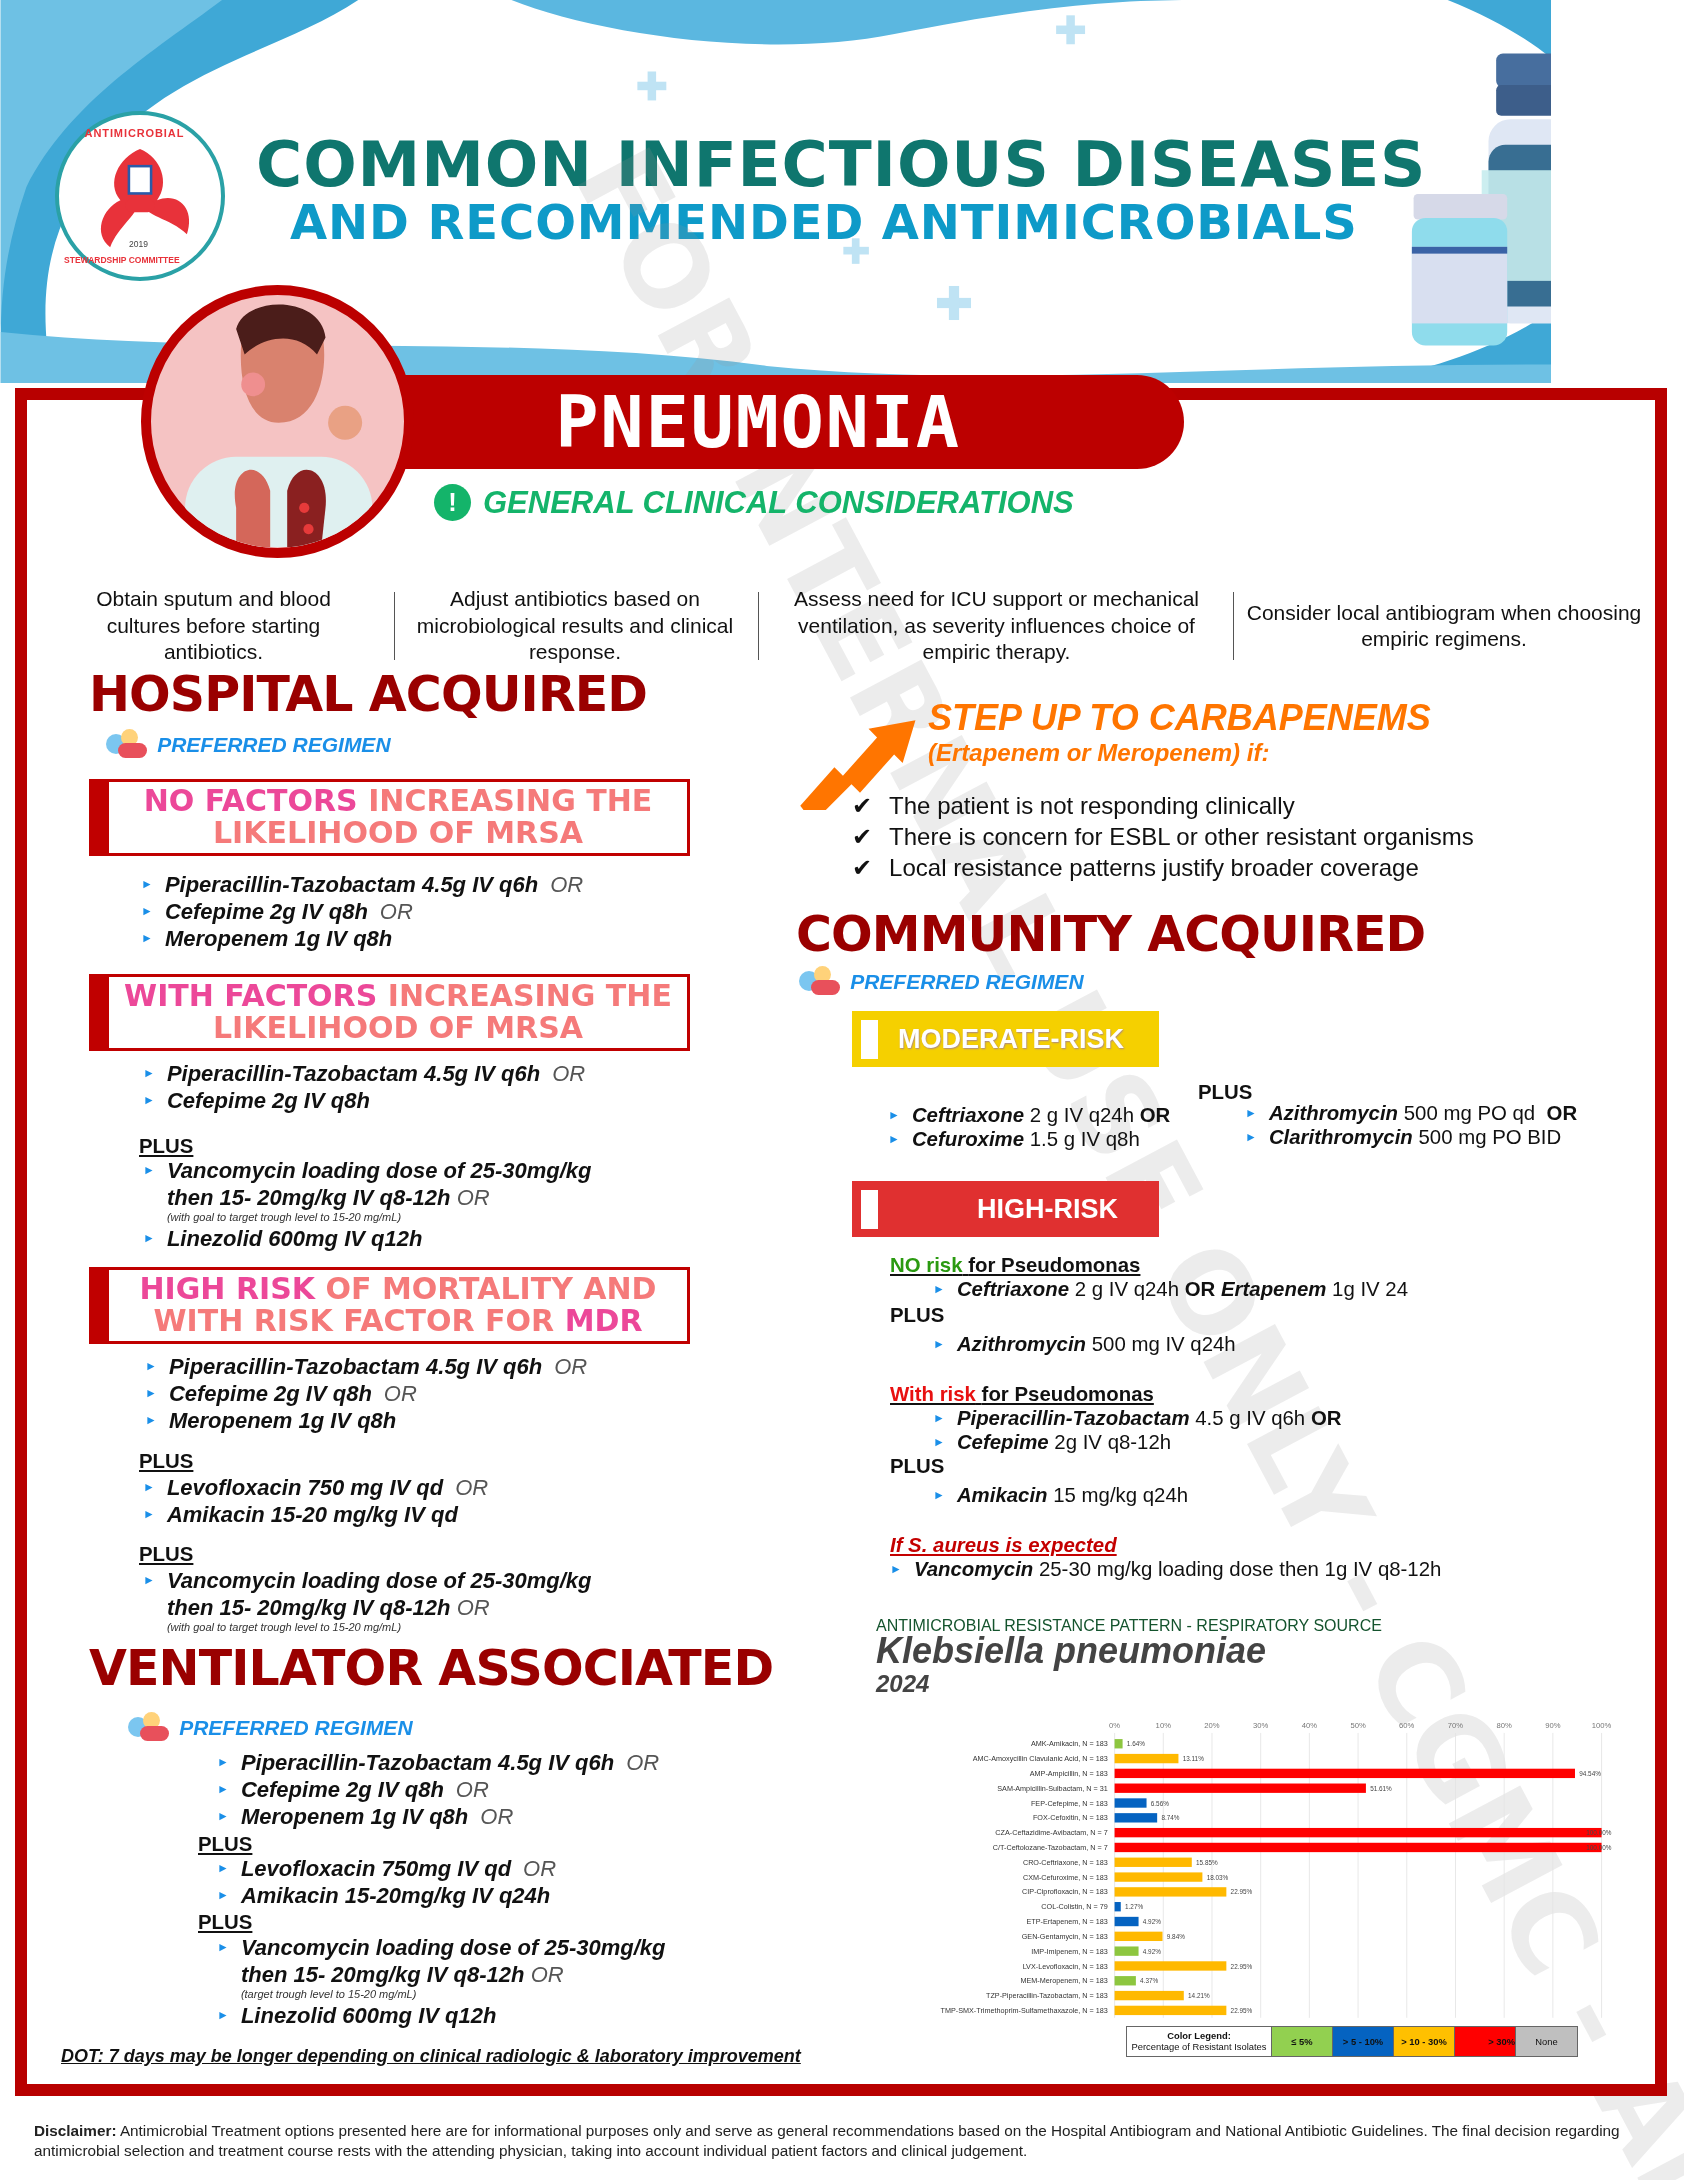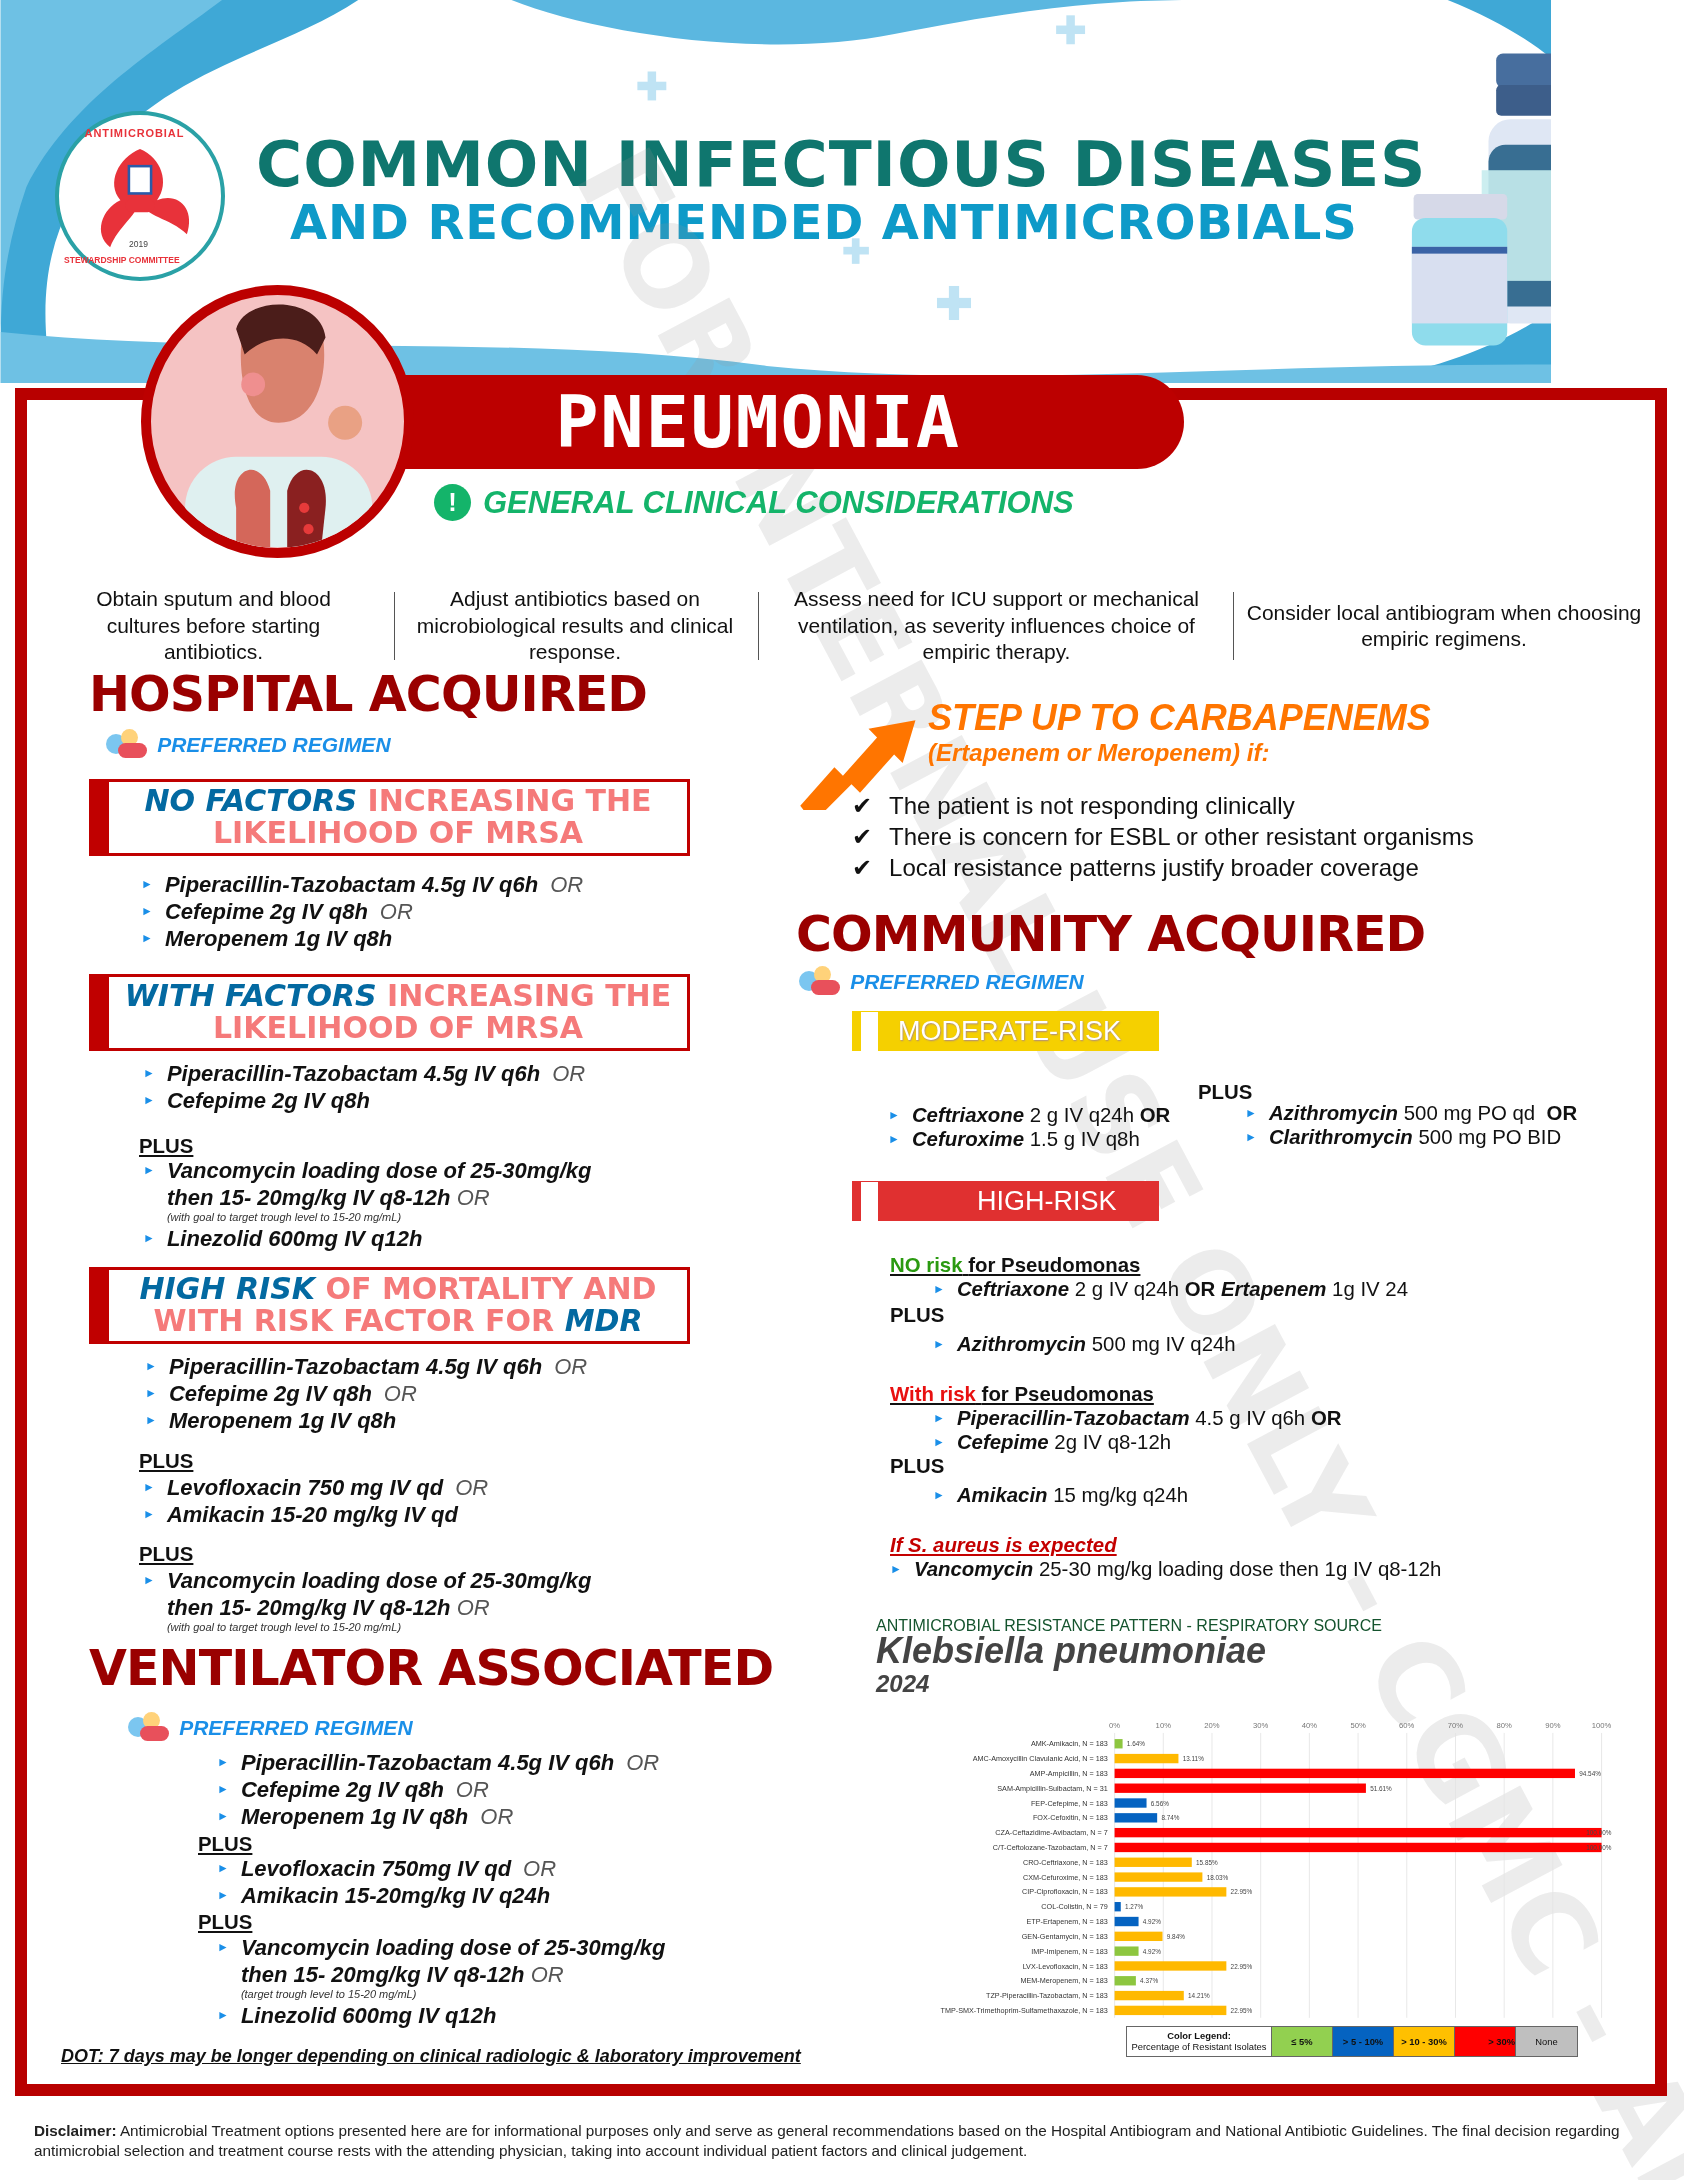--- a/index.html
+++ b/index.html
@@ -20,33 +20,33 @@
 .gcc .t{color:#14b46a;font-size:31px;font-weight:700;font-style:italic}
 .cons{top:579px;height:94px;display:flex;align-items:center;justify-content:center;text-align:center;font-size:21px;line-height:26.4px;color:#111}
 .vline{width:0.9px;background:#555;height:68px;top:592px}
 
 .h-big{font-size:49px;font-weight:700;color:#9a0000;white-space:nowrap;font-family:"DejaVu Sans",sans-serif;letter-spacing:-0.9px}
 .pref{display:flex;align-items:center;gap:10.2px}
 .pill{width:41px;height:31px;position:relative}
 .pill i{position:absolute;border-radius:50%}
 .pref span{color:#1a8fe8;font-size:21px;font-weight:700;font-style:italic}
 .boxhdr{border:3.4px solid #c00000;border-left:20.4px solid #c00000;text-align:center;font-weight:700;font-size:30px;line-height:32px;color:#f57a7a;font-family:"DejaVu Sans",sans-serif;padding:3.4px 6.8px}
-.boxhdr .em{color:#0369a1;font-style:italic}
+.boxhdr .em{color:#ec4899;}
 .reg{font-size:22px;font-style:italic;line-height:27px;color:#111;font-weight:600}
 .reg .or{font-weight:400;color:#555}
 .reg .note{display:block;font-size:11px;font-weight:400;color:#333;line-height:13.6px}
 .row{display:flex;gap:12px;align-items:flex-start}
 .tri{color:#1a8fe8;font-size:12px;line-height:27px;font-style:normal}
 .plus{font-weight:700;font-size:20.4px;text-decoration:underline;color:#111}
 
 .step{left:928px;top:697px}
 .step .t1{color:#ff7500;font-size:36px;font-weight:700;font-style:italic}
 .step .t2{color:#ff7500;font-size:24px;font-weight:700;font-style:italic}
 .chk{font-size:24px;line-height:31px;color:#111;display:flex;gap:17px}
-.risk{height:40px;display:flex;align-items:center;color:#fff;font-weight:400;font-size:27px}
+.risk{height:56px;display:flex;align-items:center;color:#fff;font-weight:700;font-size:27px}
 .risk .bar{width:17px;height:39px;background:#fff;margin-left:8.5px;margin-right:20.4px}
 .ca{font-size:20.4px;line-height:24px;color:#111}
 .ca b i,.ca i{font-weight:700}
 .sub{font-size:20.4px;font-weight:700;text-decoration:underline}
 
 #chart{left:869px;top:1704px;width:750px;height:315px}
 .legend{left:1126px;top:2026px;display:flex;border:0.9px solid #666;height:31px;font-size:9.4px}
 .legend div{display:flex;align-items:center;justify-content:center;text-align:center;border-right:0.9px solid #666}
 .disc{left:34px;top:2121px;width:1618px;font-size:15.3px;line-height:20.4px;color:#222}
 .dot{left:61px;top:2046px;font-size:18px;font-style:italic;font-weight:700;text-decoration:underline;color:#111}

